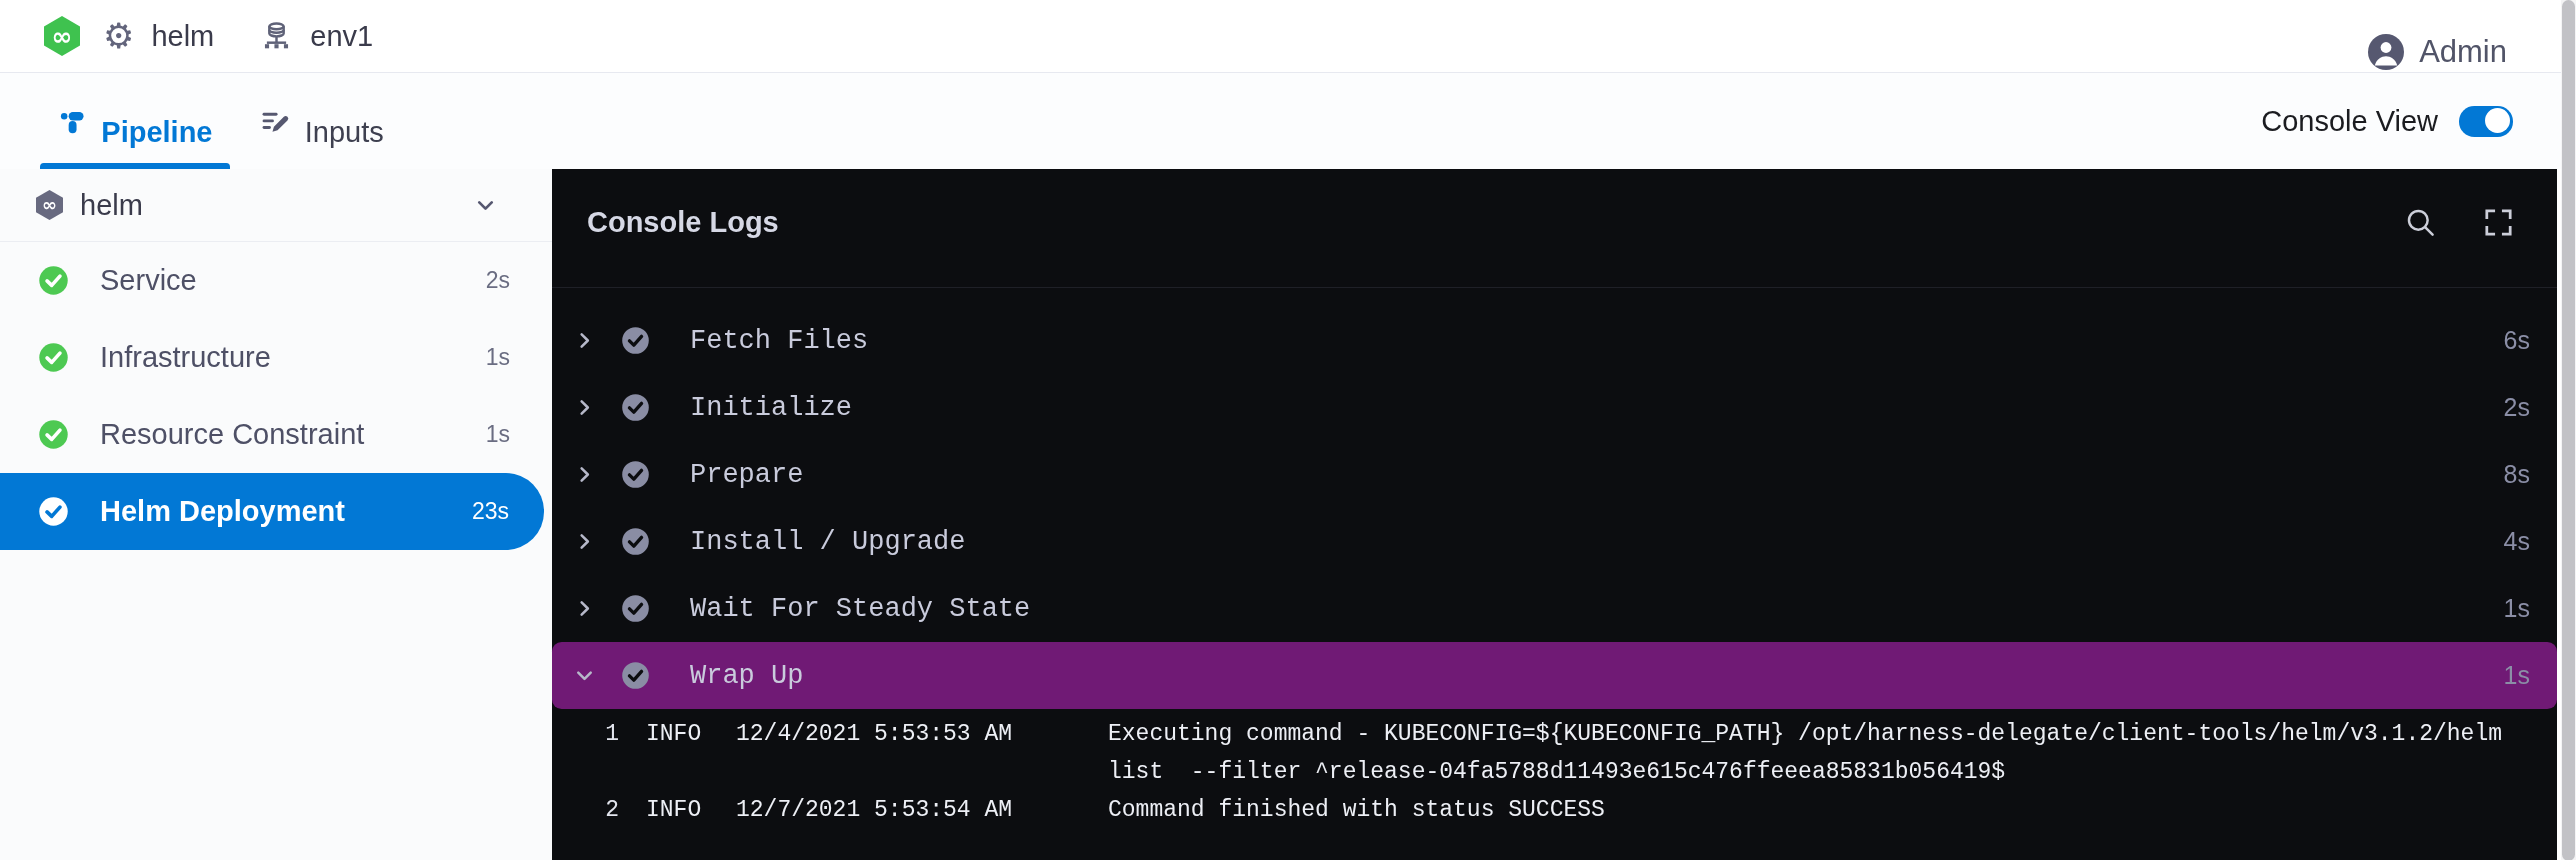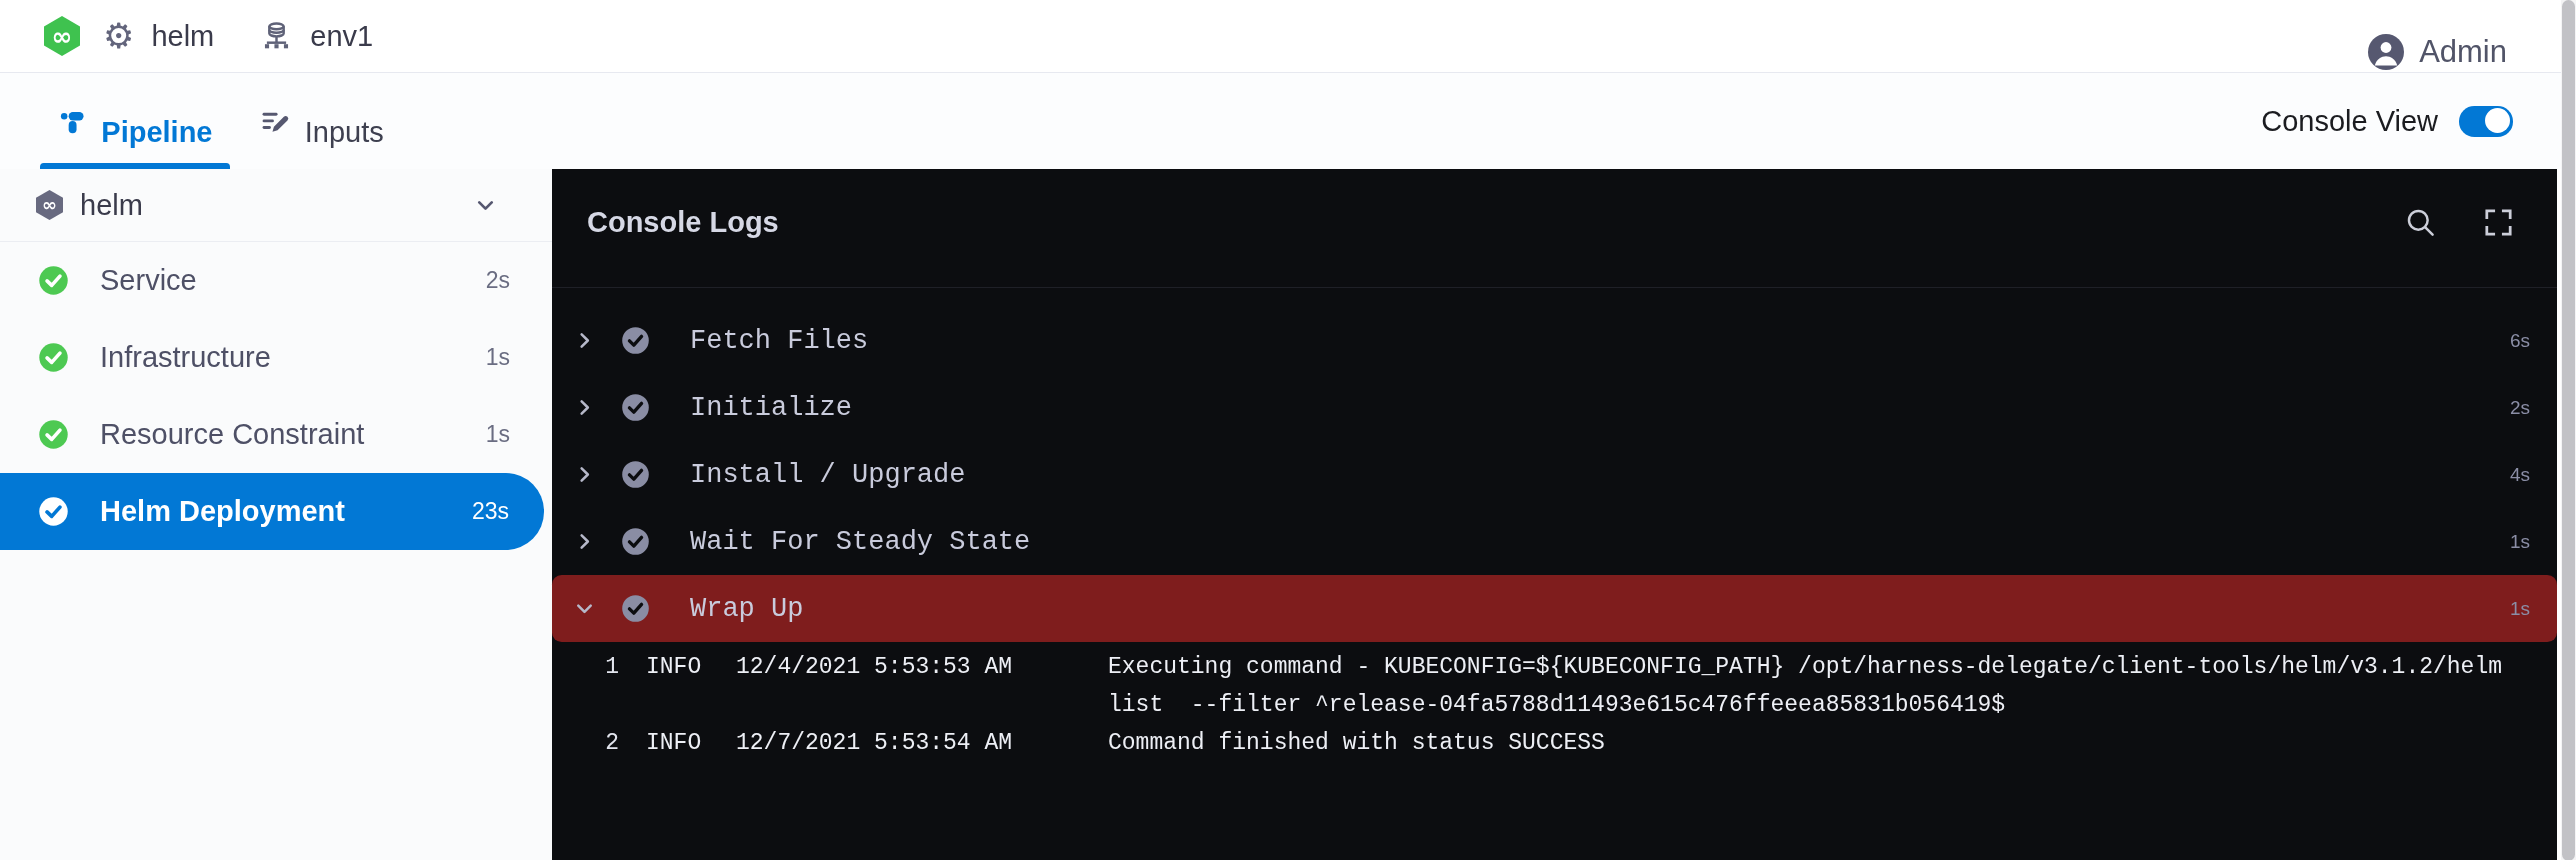--- a/index.html
+++ b/index.html
@@ -65,26 +65,26 @@
   .console-header{height:119px;flex:none;display:flex;align-items:center;
                   padding:0 42px 12px 35px;border-bottom:1px solid #1f2027;}
   .console-title{font-size:29px;font-weight:700;color:#d6d8e5;}
   .console-icons{margin-left:auto;display:flex;align-items:center;}
   .icon-btn{display:inline-flex;cursor:pointer;}
   .icon-btn + .icon-btn{margin-left:44px;}
 
   .console-steps{padding-top:19px;}
   .step-row{height:67px;display:flex;align-items:center;padding:0 27px 0 21px;cursor:pointer;}
   .step-row .chev{display:inline-flex;width:23px;justify-content:center;transition:none;}
-  .step-row.expanded{background:#7f1d1d;border-radius:9.6px;}
+  .step-row.expanded{background:#701a75;border-radius:9.6px;}
   .step-row.expanded .chev svg{transform:rotate(90deg);}
   .step-check{margin-left:25px;display:inline-flex;}
   .step-label{font-family:"Liberation Mono","DejaVu Sans Mono",monospace;
               font-size:27px;color:#c9cbdc;margin-left:40px;}
-  .step-duration{margin-left:auto;font-size:19px;color:#8b8ea6;}
+  .step-duration{margin-left:auto;font-size:25px;color:#8b8ea6;}
 
   .console-logs{padding-top:5.8px;font-family:"Liberation Mono","DejaVu Sans Mono",monospace;
                 font-size:23px;line-height:38px;color:#edeff5;}
   .log-line{display:grid;grid-template-columns:67px 117px 372px 1fr;}
   .log-num{text-align:right;color:#e3e5ee;}
   .log-level{padding-left:27px;}
   .log-time{}
   .log-msg{white-space:pre-wrap;word-wrap:break-word;padding-right:23px;}
 
   
@@ -269,20 +269,35 @@
     <span class="step-check">
       <svg width="29" height="29" viewBox="0 0 24 24">
         <circle cx="12" cy="12" r="11" fill="#8a8da4"></circle>
         <polyline points="7 12.3 10.6 15.8 17 8.6" fill="none" stroke="#0c0d10" stroke-width="2.8" stroke-linecap="round" stroke-linejoin="round"></polyline>
       </svg>
     </span>
     <span class="step-label">Initialize</span>
     <span class="step-duration">2s</span>
   </div>
 
+  <div class="step-row">
+    <span class="chev">
+      <svg width="23" height="23" viewBox="0 0 24 24" fill="none" stroke="#b6b8c9" stroke-width="2.6" stroke-linecap="round" stroke-linejoin="round">
+        <polyline points="9 5.5 15.5 12 9 18.5"></polyline>
+      </svg>
+    </span>
+    <span class="step-check">
+      <svg width="29" height="29" viewBox="0 0 24 24">
+        <circle cx="12" cy="12" r="11" fill="#8a8da4"></circle>
+        <polyline points="7 12.3 10.6 15.8 17 8.6" fill="none" stroke="#0c0d10" stroke-width="2.8" stroke-linecap="round" stroke-linejoin="round"></polyline>
+      </svg>
+    </span>
+    <span class="step-label">Prepare</span>
+    <span class="step-duration">8s</span>
+  </div>
 
   <div class="step-row">
     <span class="chev">
       <svg width="23" height="23" viewBox="0 0 24 24" fill="none" stroke="#b6b8c9" stroke-width="2.6" stroke-linecap="round" stroke-linejoin="round">
         <polyline points="9 5.5 15.5 12 9 18.5"></polyline>
       </svg>
     </span>
     <span class="step-check">
       <svg width="29" height="29" viewBox="0 0 24 24">
         <circle cx="12" cy="12" r="11" fill="#8a8da4"></circle>

